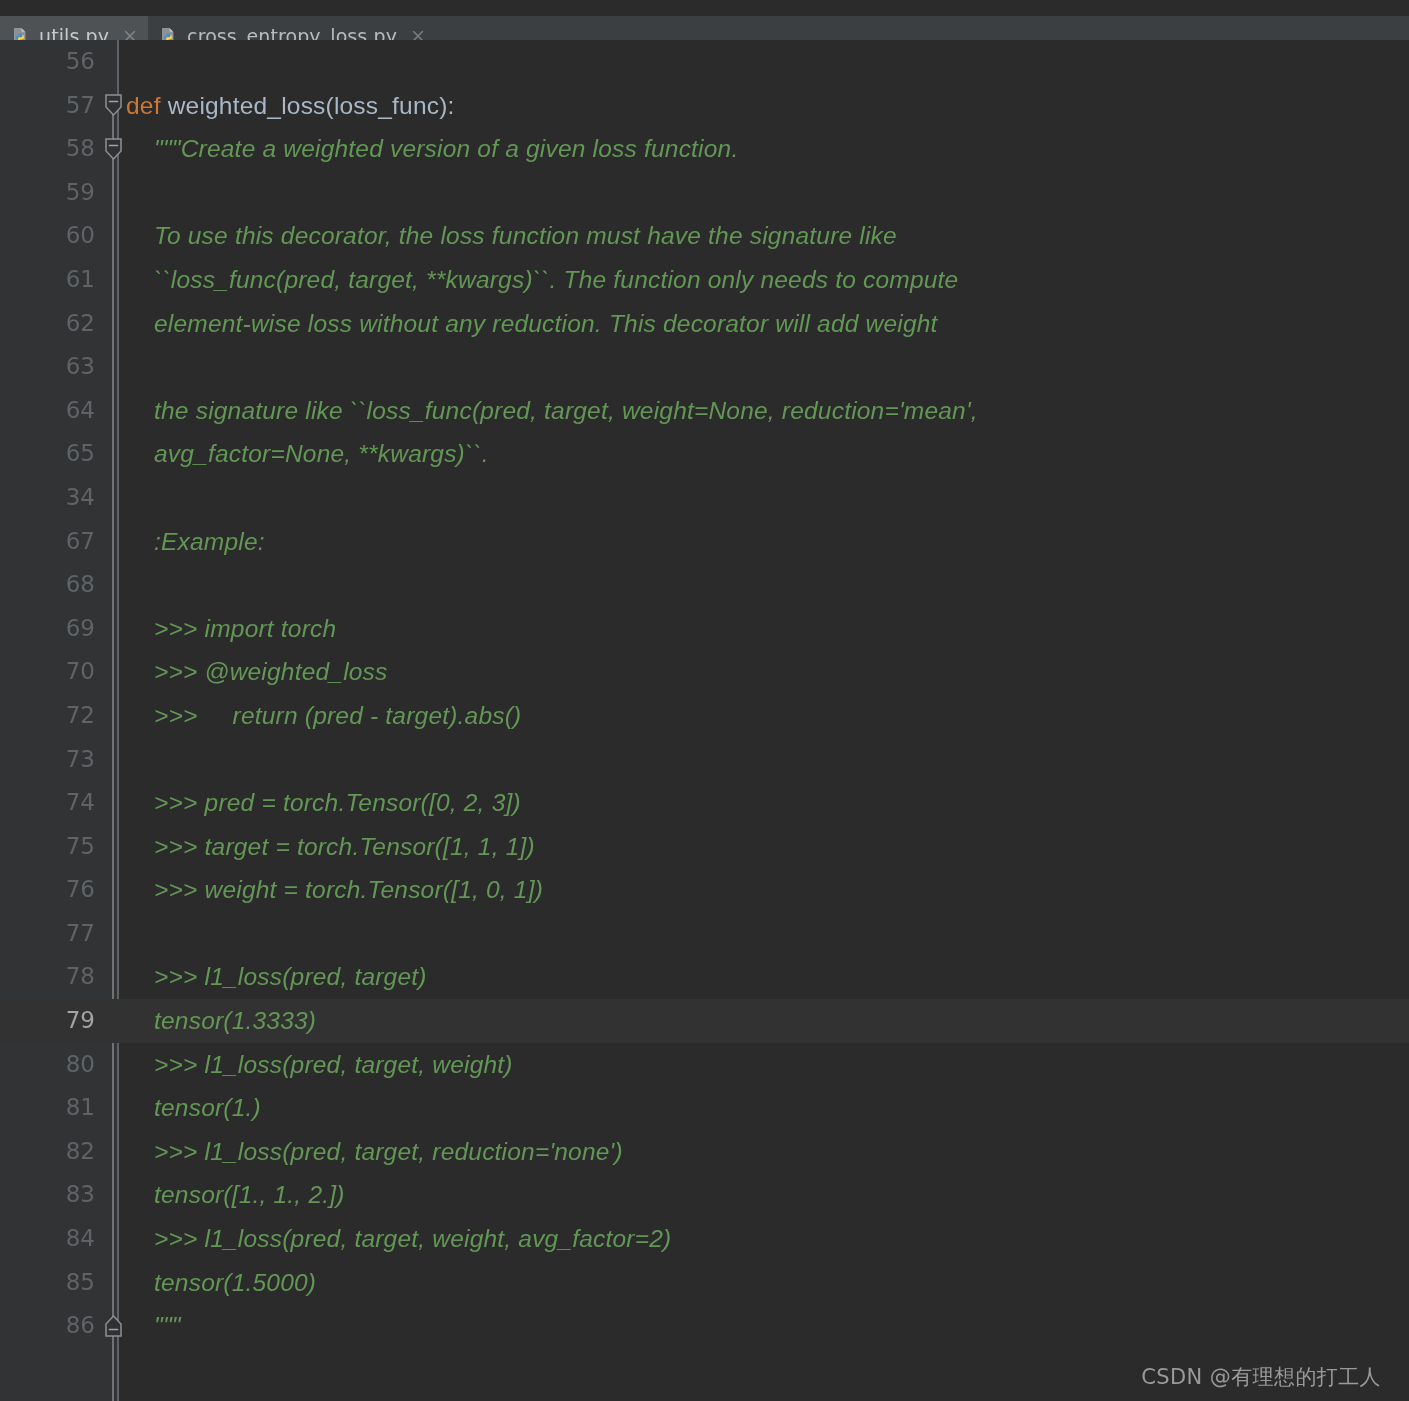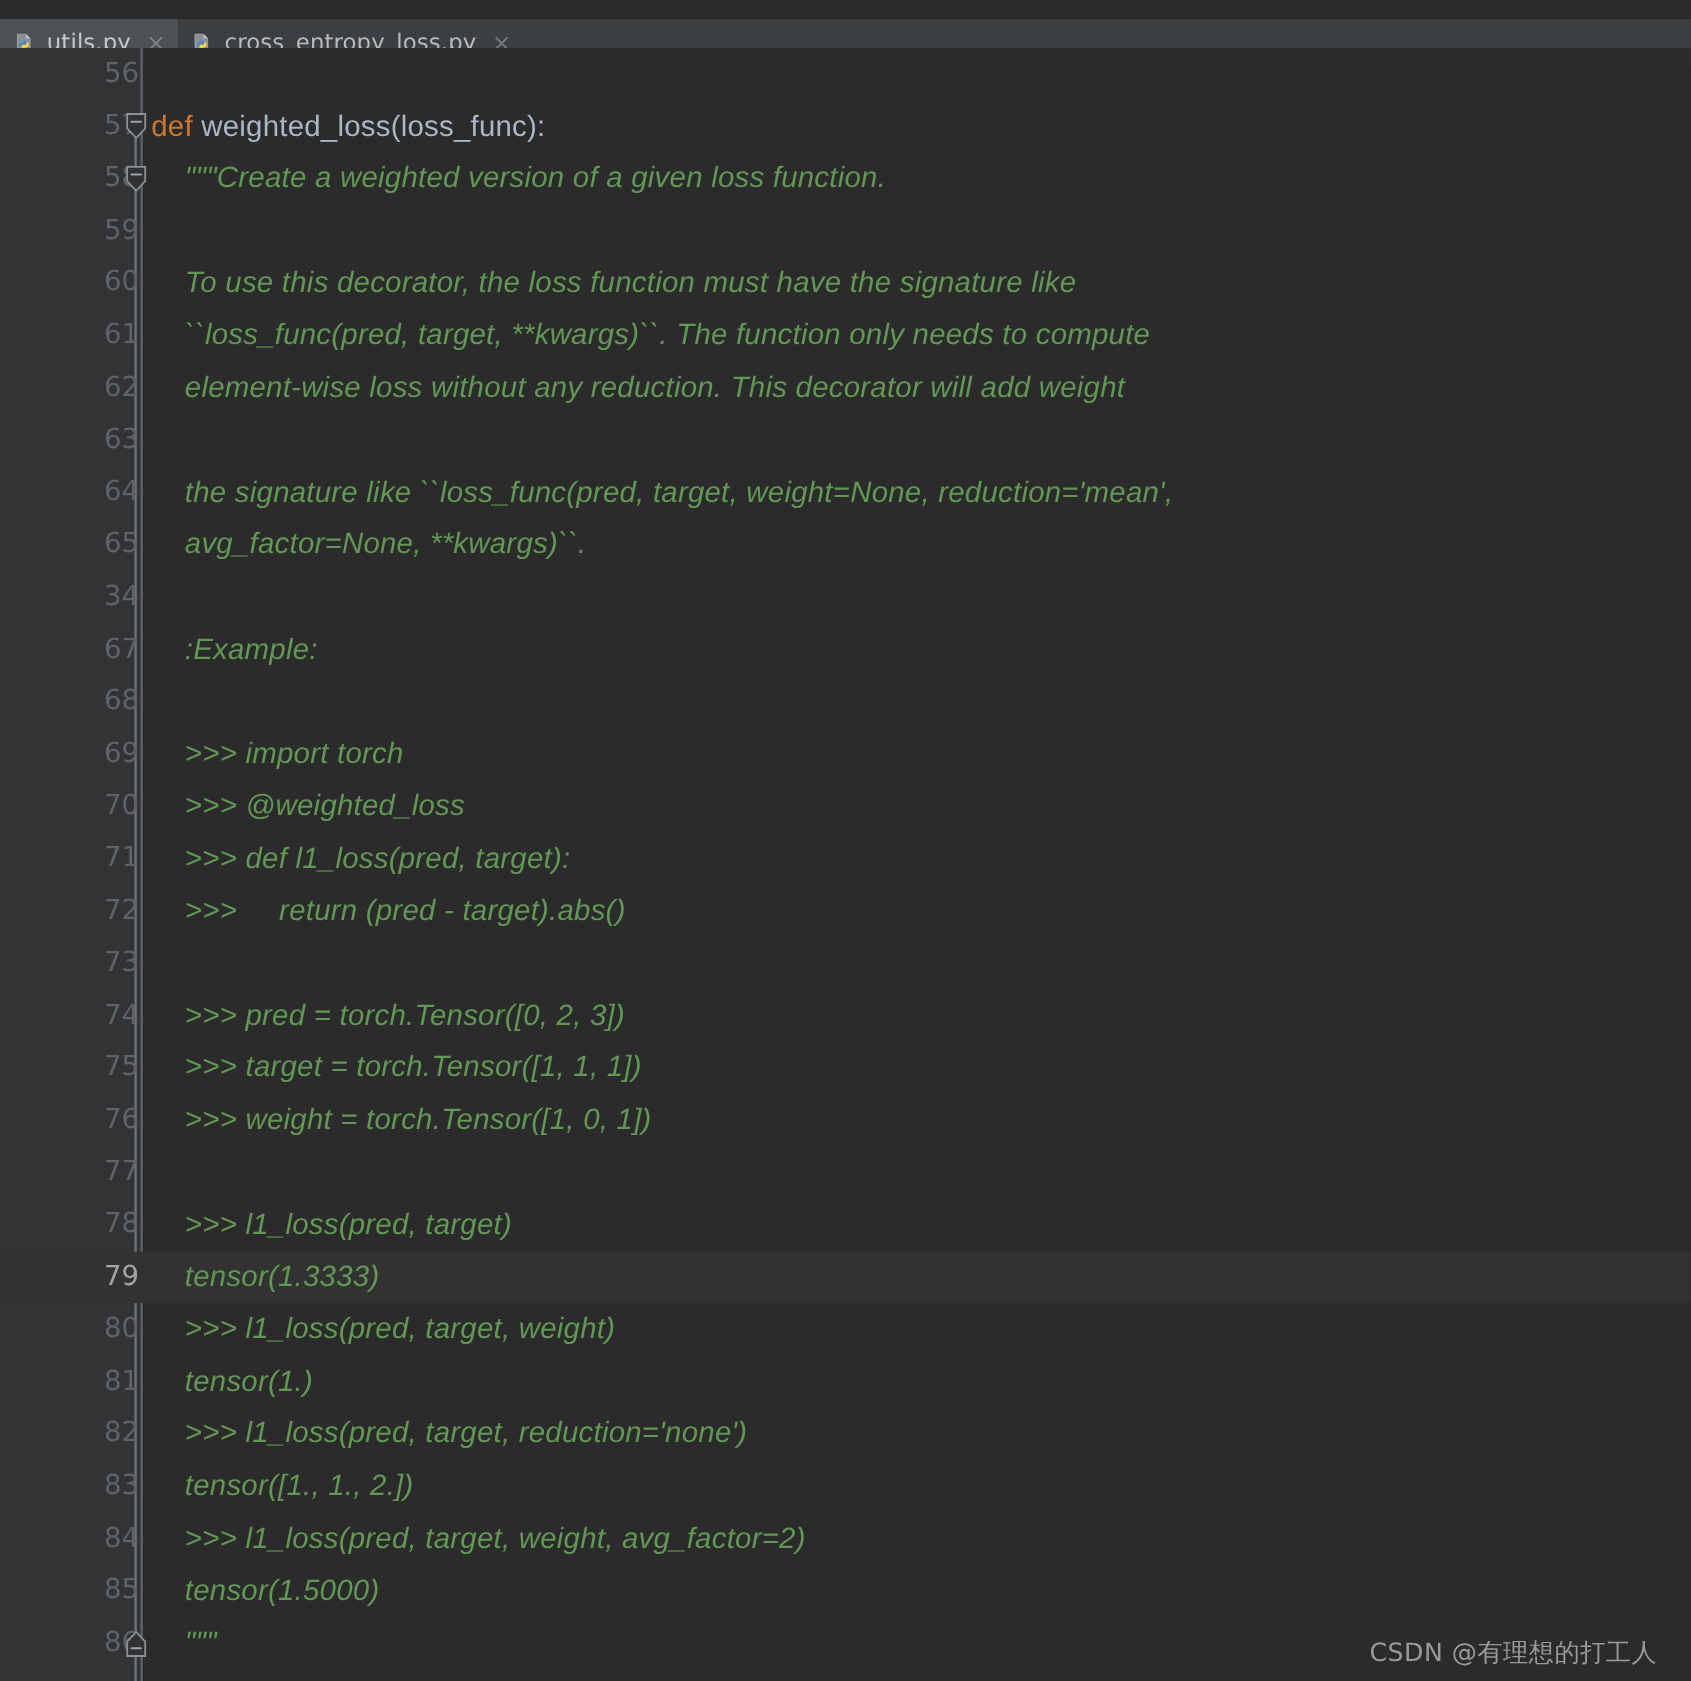--- a/index.html
+++ b/index.html
@@ -117,21 +117,20 @@
   }
   .lineno {
     position: absolute;
     left: 0;
     width: 95px;
     text-align: right;
     font-family: "DejaVu Sans", sans-serif;
     font-size: 23px;
     color: #606366;
     line-height: 43.6px;
-    padding-left: 21px;
   }
   .code-line.caret .lineno {
     color: #A4A3A3;
   }
   .code-text {
     position: absolute;
     left: 126px;
     font-family: Liberation Sans, sans-serif;
     font-size: 24.5px;
     line-height: 43.6px;
@@ -214,21 +213,20 @@
       <div class="code-line"><div class="lineno">61</div><div class="code-text"><span class="doc">    ``loss_func(pred, target, **kwargs)``. The function only needs to compute</span></div></div>
       <div class="code-line"><div class="lineno">62</div><div class="code-text"><span class="doc">    element-wise loss without any reduction. This decorator will add weight</span></div></div>
       <div class="code-line"><div class="lineno">63</div></div>
       <div class="code-line"><div class="lineno">64</div><div class="code-text"><span class="doc">    the signature like ``loss_func(pred, target, weight=None, reduction='mean',</span></div></div>
       <div class="code-line"><div class="lineno">65</div><div class="code-text"><span class="doc">    avg_factor=None, **kwargs)``.</span></div></div>
       <div class="code-line"><div class="lineno">34</div><div class="code-text"></div></div>
       <div class="code-line"><div class="lineno">67</div><div class="code-text"><span class="doc">    :Example:</span></div></div>
       <div class="code-line"><div class="lineno">68</div><div class="code-text"></div></div>
       <div class="code-line"><div class="lineno">69</div><div class="code-text"><span class="doc">    &gt;&gt;&gt; import torch</span></div></div>
       <div class="code-line"><div class="lineno">70</div><div class="code-text"><span class="doc">    &gt;&gt;&gt; @weighted_loss</span></div></div>
-      <div class="code-line"><div class="lineno">71</div><div class="code-text"><span class="doc">    &gt;&gt;&gt; def l1_loss(pred, target):</span></div></div>
       <div class="code-line"><div class="lineno">72</div><div class="code-text"><span class="doc">    &gt;&gt;&gt;     return (pred - target).abs()</span></div></div>
       <div class="code-line"><div class="lineno">73</div><div class="code-text"></div></div>
       <div class="code-line"><div class="lineno">74</div><div class="code-text"><span class="doc">    &gt;&gt;&gt; pred = torch.Tensor([0, 2, 3])</span></div></div>
       <div class="code-line"><div class="lineno">75</div><div class="code-text"><span class="doc">    &gt;&gt;&gt; target = torch.Tensor([1, 1, 1])</span></div></div>
       <div class="code-line"><div class="lineno">76</div><div class="code-text"><span class="doc">    &gt;&gt;&gt; weight = torch.Tensor([1, 0, 1])</span></div></div>
       <div class="code-line"><div class="lineno">77</div><div class="code-text"></div></div>
       <div class="code-line"><div class="lineno">78</div><div class="code-text"><span class="doc">    &gt;&gt;&gt; l1_loss(pred, target)</span></div></div>
       <div class="code-line caret"><div class="lineno">79</div><div class="code-text"><span class="doc">    tensor(1.3333)</span></div></div>
       <div class="code-line"><div class="lineno">80</div><div class="code-text"><span class="doc">    &gt;&gt;&gt; l1_loss(pred, target, weight)</span></div></div>
       <div class="code-line"><div class="lineno">81</div><div class="code-text"><span class="doc">    tensor(1.)</span></div></div>

